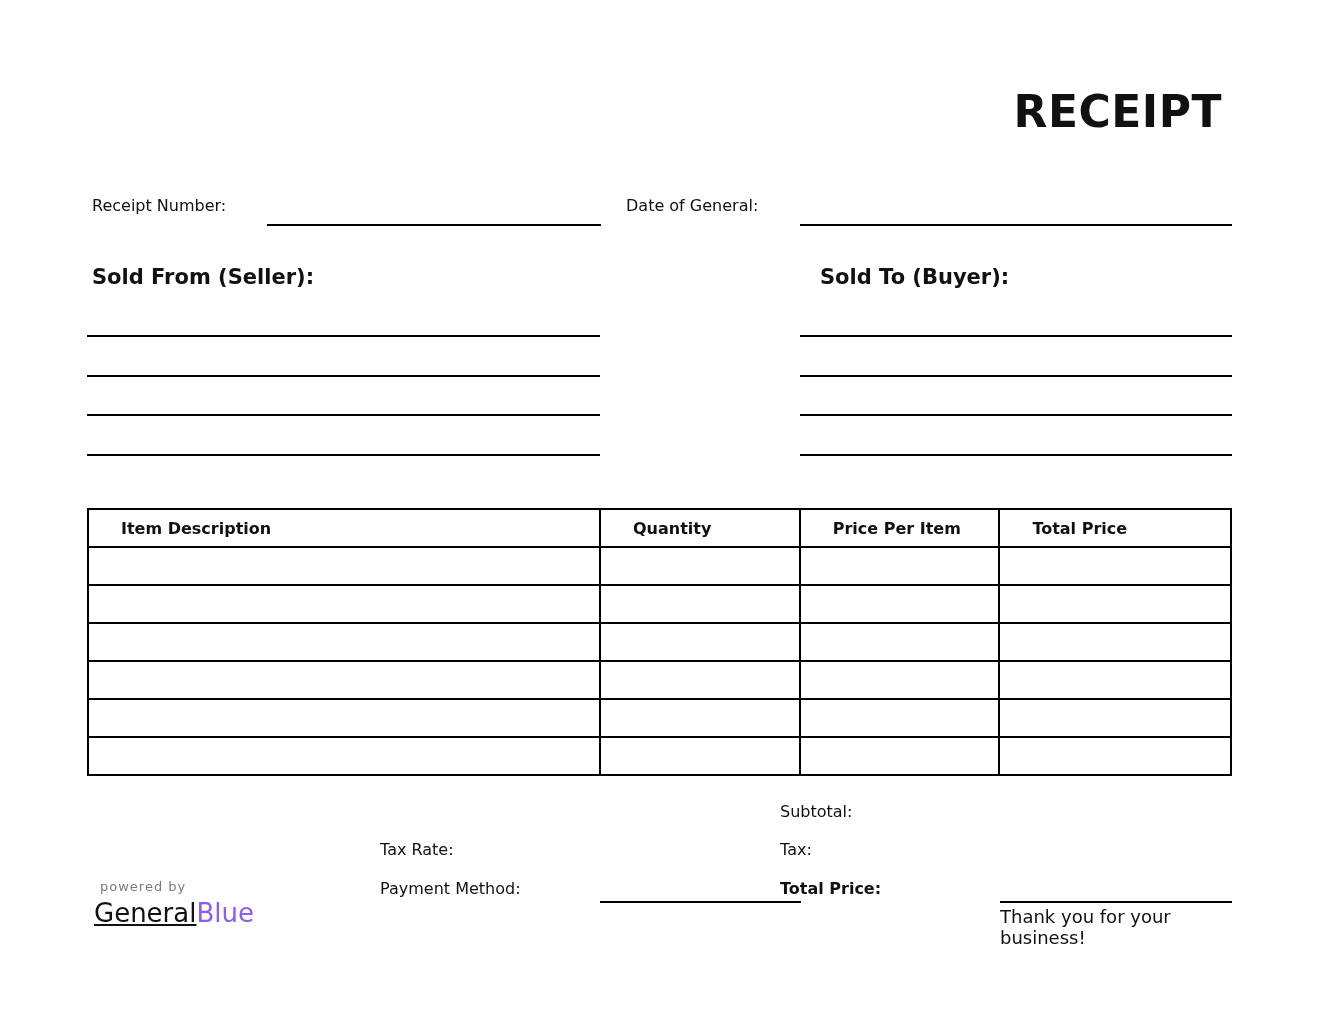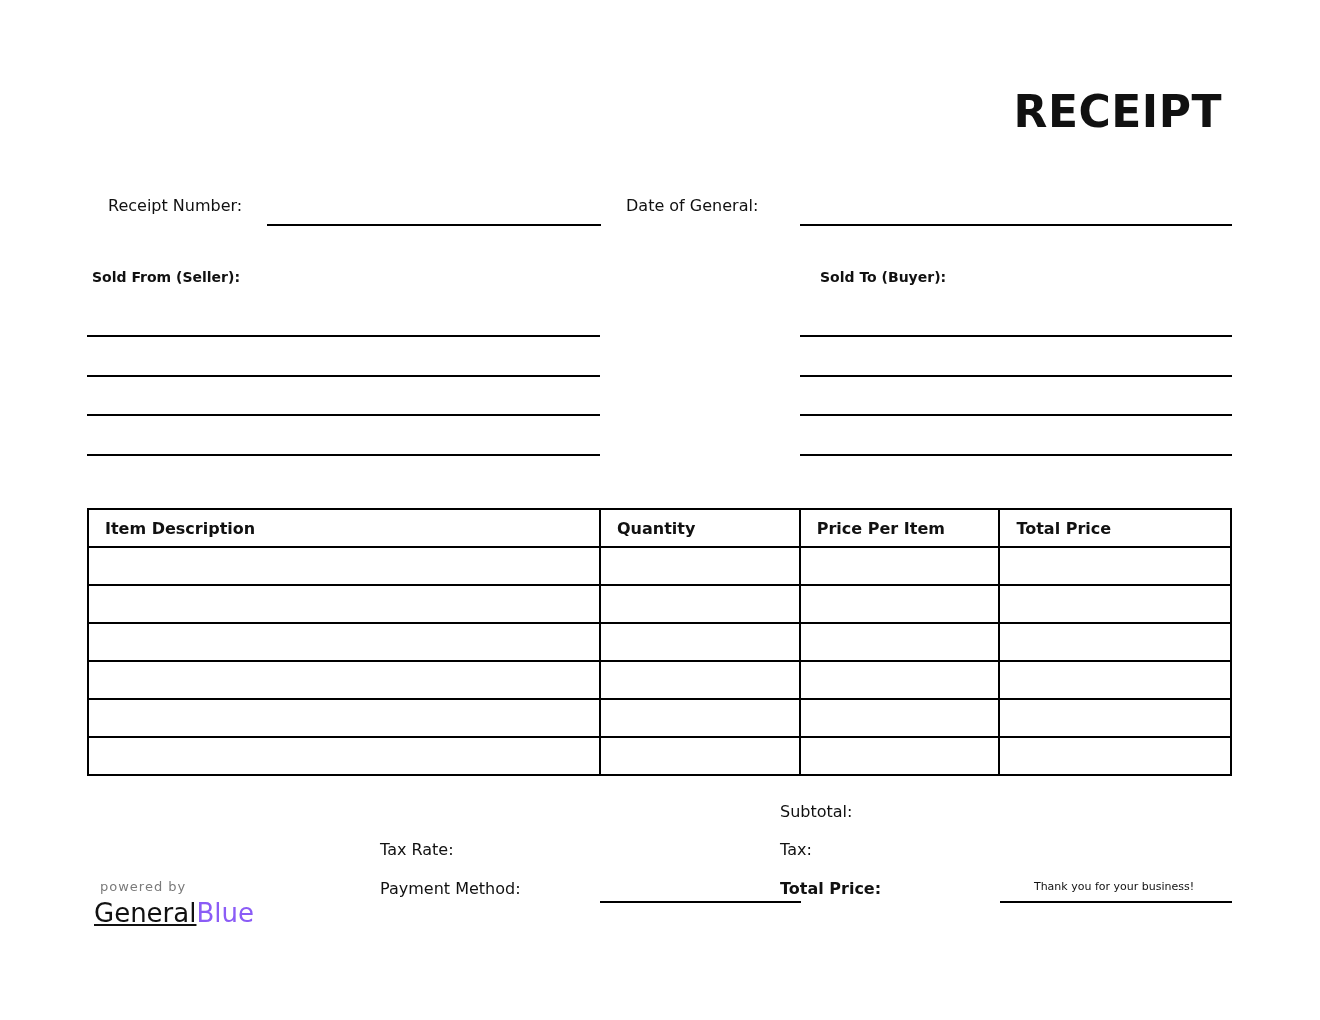--- a/index.html
+++ b/index.html
@@ -1,38 +1,38 @@
 <!DOCTYPE html>
 <html><head>
 <meta charset="utf-8">
 <style>
   html, body { margin:0; padding:0; background:#ffffff; }
   body { width:1320px; height:1020px; position:relative; overflow:hidden;
          font-family:"DejaVu Sans", sans-serif; color:#111; }
   .abs { position:absolute; }
   .title { left:1000px; top:84px; width:222px; text-align:right; font-size:44px; font-weight:bold; letter-spacing:0.5px; line-height:56px; }
   .lbl { font-size:16px; line-height:20px; white-space:nowrap; }
-  .lbl-b { font-size:14px; font-weight:bold; line-height:22px; white-space:nowrap; }
+  .lbl-b { font-size:21px; font-weight:bold; line-height:22px; white-space:nowrap; }
   .line { height:2px; background:#000; }
   table.items { position:absolute; left:87px; top:508px; width:1145px; border-collapse:collapse; border:2.5px solid #000; }
   table.items th, table.items td { border:2px solid #000; padding:0; height:36px; }
-  table.items th { text-align:left; font-size:16px; font-weight:bold; padding-left:16px; height:36px; }
+  table.items th { text-align:left; font-size:16px; font-weight:bold; padding-left:32px; height:36px; }
   .right { text-align:left; }
   .powered { left:100px; top:879px; font-size:13px; color:#7a7a7a; letter-spacing:1px; }
   .brand { left:94px; top:896px; font-size:26px; line-height:34px; }
   .brand .g { color:#111;text-decoration:underline; }
   .brand .b { color:#8b5cf6; }
-  .thanks { left:1000px; top:880px; width:228px; text-align:center; font-size:11px; }
+  .thanks { left:1000px; top:906px; width:228px; text-align:left; font-size:18px; }
 </style>
 </head>
 <body>
 
 <div class="abs title">RECEIPT</div>
 
-<div class="abs lbl" style="left:92px; top:196px;margin-left:16px;">Receipt Number:</div>
+<div class="abs lbl" style="left:92px; top:196px;">Receipt Number:</div>
 <div class="abs line" style="left:267px; top:224px; width:334px;"></div>
 <div class="abs lbl" style="left:626px; top:196px;">Date of General:</div>
 <div class="abs line" style="left:800px; top:224px; width:432px;"></div>
 
 <div class="abs lbl-b" style="left:92px; top:266px;">Sold From (Seller):</div>
 <div class="abs lbl-b" style="left:820px; top:266px;">Sold To (Buyer):</div>
 
 <div class="abs line" style="left:87px; top:335px; width:513px;"></div>
 <div class="abs line" style="left:87px; top:375px; width:513px;"></div>
 <div class="abs line" style="left:87px; top:414px; width:513px;"></div>

